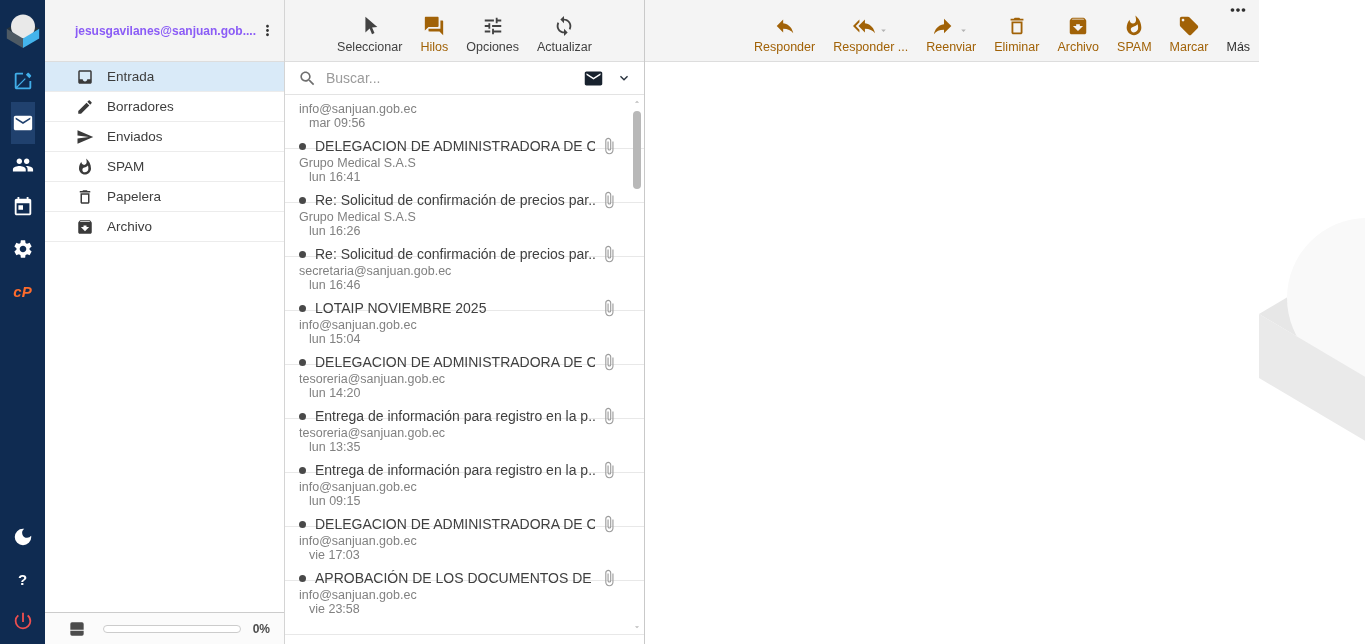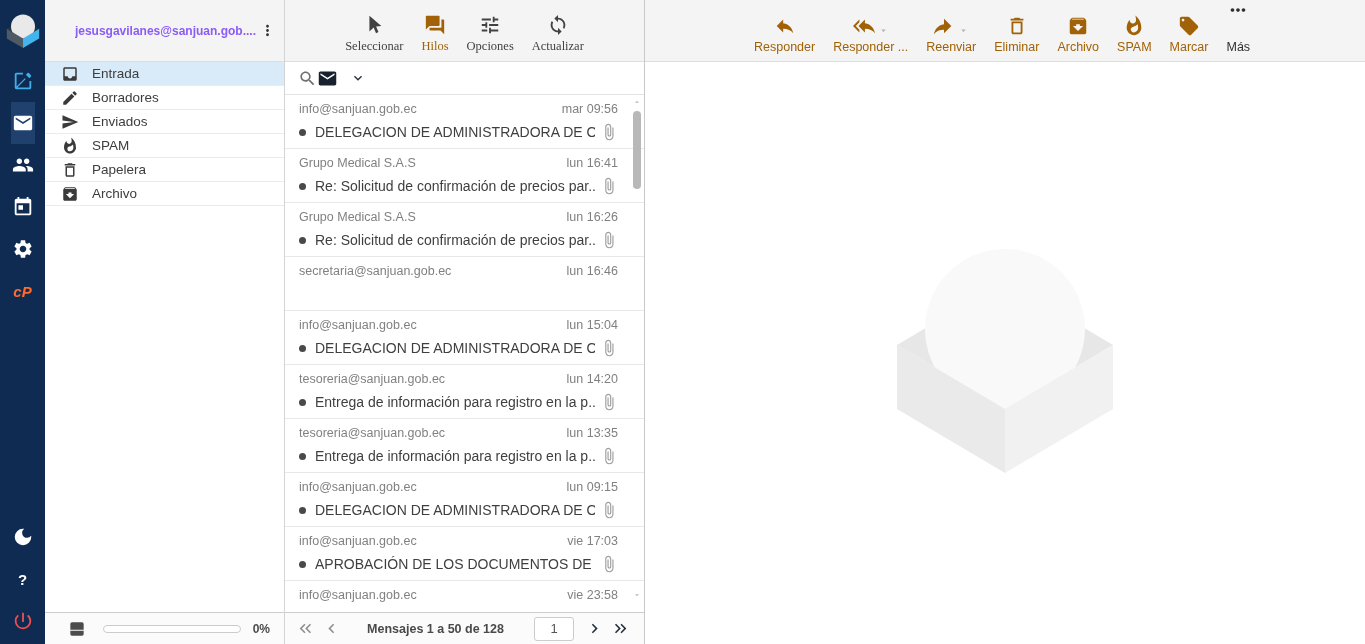--- a/index.html
+++ b/index.html
@@ -23,56 +23,56 @@
   .rail-bottom { margin-bottom:2px; display:flex; flex-direction:column; }
 
   
   .folder-pane { width:240px; flex:none; display:flex; flex-direction:column; border-right:1px solid #d4d4d4; background:#fff; }
   .account-header { height:62px; flex:none; background:var(--toolbar-bg); border-bottom:1px solid #ddd;
                     display:flex; align-items:center; justify-content:flex-end; padding:0 6px 0 12px; }
   .account-email { font-size:12px; font-weight:bold; color:#8b5cf6; white-space:nowrap; overflow:hidden; }
   .kebab-btn { width:22px; height:26px; display:flex; align-items:center; justify-content:center; color:#333; cursor:pointer; flex:none; }
   .kebab-btn svg { width:17px; height:17px; }
   .folders { flex:1; overflow:hidden; }
-  .folder-item { height:24px; display:flex; align-items:center; padding-left:16px; border-bottom:1px solid #ececec;
+  .folder-item { height:30px; display:flex; align-items:center; padding-left:31px; border-bottom:1px solid #ececec;
                  font-size:13.5px; color:#3d3d3d; cursor:pointer; }
   .folder-item.selected { background:var(--folder-sel); }
   .folder-item svg { width:18px; height:18px; margin-right:13px; color:#3a3a3a; }
 
   
   .bottom-bar { height:32px; flex:none; border-top:1px solid #ccc; background:#fbfbfb; display:flex; align-items:center; }
   .quota-bar { padding:0 14px 0 22px; }
   .quota-bar svg { width:20px; height:20px; color:#4c4c4c; flex:none; }
   .quota-track { flex:1; height:8px; border:1px solid #ccc; border-radius:5px; background:#fff; margin:0 12px 0 16px; }
   .quota-pct { font-size:12px; font-weight:bold; color:#4c4c4c; }
 
   
   .list-pane { width:360px; flex:none; display:flex; flex-direction:column; border-right:1px solid #c9c9c9; background:#fff; }
   .toolbar { height:62px; flex:none; background:var(--toolbar-bg); border-bottom:1px solid #ddd;
              display:flex; align-items:flex-end; padding-bottom:7px; }
-  .toolbar.centered { justify-content:center;font-family:Liberation Serif, serif; }
+  .toolbar.centered { justify-content:center; }
   .tb-btn { display:flex; flex-direction:column; align-items:center; padding:0 9px; color:#424242; cursor:pointer; }
   .tb-btn .icon-row { display:flex; align-items:flex-end; height:24px; }
   .tb-btn svg.main { width:22px; height:22px; }
   .tb-btn .caret { width:11px; height:11px; margin-left:3px; margin-bottom:1px; color:#8a8a8a; }
   .tb-btn .tb-label { font-size:12.5px; margin-top:3px; white-space:nowrap; }
   .tb-btn.disabled { color:#a16207; }
   .tb-btn.disabled .caret { color:#b3b3b3; }
   .tb-btn.strong { color:#2f2f2f;gap:16px; }
 
   .search-row { height:33px; flex:none; border-bottom:1px solid #e3e3e3; display:flex; align-items:center; padding:0 12px 0 13px; background:#fff; }
   .search-row .search-ic { width:19px; height:19px; color:#6f6f6f; flex:none; cursor:pointer; }
   .search-input { flex:1; border:none; outline:none; font-family:inherit; font-size:14px; color:#333; margin-left:9px; background:transparent; }
   .search-input::placeholder { color:#9b9b9b; }
   .search-env { width:21px; height:21px; color:#18222e; margin-right:12px; cursor:pointer; }
   .search-caret { width:16px; height:16px; color:#27313c; cursor:pointer; }
 
   .message-list { flex:1; overflow:hidden; position:relative; }
   .msg { height:54px; border-bottom:1px solid #e8e8e8; padding:7px 26px 0 14px; cursor:pointer; background:#fff; }
-  .msg-top { display:flex; justify-content:space-between; font-size:12.5px; color:#818181; }
+  .msg-top { display:flex; justify-content:space-between; font-size:12.5px; color:#818181;flex-direction:column; }
   .msg-sender { white-space:nowrap; overflow:hidden; }
   .msg-time { flex:none; margin-left:10px; }
   .msg-bottom { display:flex; align-items:center; margin-top:7px; }
   .unread-dot { width:7px; height:7px; border-radius:50%; background:#494949; margin-right:9px; flex:none; }
   .msg-subject { flex:1; font-size:14px; color:#3f3f3f; white-space:nowrap; overflow:hidden; }
   .clip { width:18px; height:18px; color:#9c9c9c; margin-left:5px; flex:none; }
 
   .scrollbar { position:absolute; top:2px; right:1px; width:12px; height:100%; display:flex; flex-direction:column; align-items:center; }
   .sb-arrow { color:#bdbdbd; width:10px; height:10px; cursor:pointer; }
   .sb-arrow.down { position:absolute; bottom:14px; }
@@ -81,21 +81,21 @@
   .pager { padding:0 12px 0 8px; gap:2px; }
   .pg-btn { width:24px; height:24px; display:flex; align-items:center; justify-content:center; cursor:pointer; }
   .pg-btn svg { width:19px; height:19px; }
   .pg-btn.dim { color:#8f8f8f; }
   .pg-btn.dark { color:#24303c; }
   .pg-status { flex:1; text-align:center; font-size:12.5px; font-weight:bold; color:#4a4a4a; }
   .page-box { width:40px; height:24px; border:1px solid #ccc; border-radius:3px; background:#fff; text-align:center;
               font-family:inherit; font-size:13px; color:#555; margin:0 6px; }
 
   
-  .message-pane { flex:1; display:flex; flex-direction:column; background:#fff; min-width:0; }
+  .message-pane { flex:1; display:flex; flex-direction:row; background:#fff; min-width:0; }
   .msg-toolbar { padding-left:100px; justify-content:flex-start; }
   .watermark-area { flex:1; display:flex; align-items:center; justify-content:center; }
 </style>
 </head>
 <body>
 
 <nav class="rail">
   <div class="rail-logo">
     <svg width="34" height="36" viewBox="0 0 216 240">
       <polygon points="0,112 108,48 216,112 108,176" fill="#27333c"></polygon>
@@ -240,20 +240,21 @@
             <path d="M12 4V1L8 5l4 4V6c3.31 0 6 2.69 6 6 0 1.01-.25 1.97-.7 2.8l1.46 1.46A7.93 7.93 0 0 0 20 12c0-4.42-3.58-8-8-8zm0 14c-3.31 0-6-2.69-6-6 0-1.01.25-1.97.7-2.8L5.24 7.74A7.93 7.93 0 0 0 4 12c0 4.42 3.58 8 8 8v3l4-4-4-4v3z"></path>
           </svg>
         </div>
         <span class="tb-label">Actualizar</span>
       </div>
     </div>
   <div class="search-row">
     <svg class="search-ic" viewBox="0 0 24 24">
         <path d="M15.5 14h-.79l-.28-.27C15.41 12.59 16 11.11 16 9.5 16 5.91 13.09 3 9.5 3S3 5.91 3 9.5 5.91 16 9.5 16c1.61 0 3.09-.59 4.23-1.57l.27.28v.79l5 4.99L20.49 19l-4.99-5zm-6 0C7.01 14 5 11.99 5 9.5S7.01 5 9.5 5 14 7.01 14 9.5 11.99 14 9.5 14z"></path>
       </svg>
+    <input class="search-input" placeholder="Buscar..." style="">
     <svg class="search-env" viewBox="0 0 24 24">
         <path d="M20 4H4c-1.1 0-1.99.9-1.99 2L2 18c0 1.1.9 2 2 2h16c1.1 0 2-.9 2-2V6c0-1.1-.9-2-2-2zm0 4-8 5-8-5V6l8 5 8-5v2z"></path>
       </svg>
     <svg class="search-caret" viewBox="0 0 24 24">
         <path d="M7.41 8.59 12 13.17l4.59-4.58L18 10l-6 6-6-6 1.41-1.41z"></path>
       </svg>
   </div>
   <div class="message-list" id="message-list">
     <div class="msg">
         <div class="msg-top">
@@ -292,20 +293,27 @@
           <svg viewBox="0 0 24 24" class="clip">
             <path d="M16.5 6v11.5c0 2.21-1.79 4-4 4s-4-1.79-4-4V5a2.5 2.5 0 0 1 5 0v10.5c0 .55-.45 1-1 1s-1-.45-1-1V6H10v9.5a2.5 2.5 0 0 0 5 0V5c0-2.21-1.79-4-4-4S7 2.79 7 5v12.5c0 3.04 2.46 5.5 5.5 5.5s5.5-2.46 5.5-5.5V6h-1.5z"></path>
           </svg>
         </div>
       </div>
       <div class="msg">
         <div class="msg-top">
           <span class="msg-sender">secretaria@sanjuan.gob.ec</span>
           <span class="msg-time">lun 16:46</span>
         </div>
+        <div class="msg-bottom">
+          <span class="unread-dot"></span>
+          <span class="msg-subject">LOTAIP NOVIEMBRE 2025</span>
+          <svg viewBox="0 0 24 24" class="clip">
+            <path d="M16.5 6v11.5c0 2.21-1.79 4-4 4s-4-1.79-4-4V5a2.5 2.5 0 0 1 5 0v10.5c0 .55-.45 1-1 1s-1-.45-1-1V6H10v9.5a2.5 2.5 0 0 0 5 0V5c0-2.21-1.79-4-4-4S7 2.79 7 5v12.5c0 3.04 2.46 5.5 5.5 5.5s5.5-2.46 5.5-5.5V6h-1.5z"></path>
+          </svg>
+        </div>
       </div>
       <div class="msg">
         <div class="msg-top">
           <span class="msg-sender">info@sanjuan.gob.ec</span>
           <span class="msg-time">lun 15:04</span>
         </div>
         <div class="msg-bottom">
           <span class="unread-dot"></span>
           <span class="msg-subject">DELEGACION DE ADMINISTRADORA DE OR...</span>
           <svg viewBox="0 0 24 24" class="clip">
@@ -376,44 +384,20 @@
       </div>
       <div class="scrollbar">
       <svg class="sb-arrow" viewBox="0 0 24 24">
           <path d="M7 14l5-5 5 5z"></path>
         </svg>
       <div class="sb-thumb"></div>
       <svg class="sb-arrow down" viewBox="0 0 24 24">
           <path d="M7 10l5 5 5-5z"></path>
         </svg>
     </div>
-  </div>
-  <div class="bottom-bar pager">
-    <span class="pg-btn dim">
-      <svg viewBox="0 0 24 24">
-          <path d="M17.59 18 19 16.59 14.42 12 19 7.41 17.59 6l-6 6zM10.59 18 12 16.59 7.42 12 12 7.41 10.59 6l-6 6z"></path>
-        </svg>
-    </span>
-    <span class="pg-btn dim">
-      <svg viewBox="0 0 24 24">
-          <path d="M14 18l1.41-1.41L10.83 12l4.58-4.59L14 6l-6 6z"></path>
-        </svg>
-    </span>
-    <span class="pg-status">Mensajes 1 a 50 de 128</span>
-    <input class="page-box" value="1" style="">
-    <span class="pg-btn dark">
-      <svg viewBox="0 0 24 24">
-          <path d="M10 6 8.59 7.41 13.17 12l-4.58 4.59L10 18l6-6z"></path>
-        </svg>
-    </span>
-    <span class="pg-btn dark">
-      <svg viewBox="0 0 24 24">
-          <path d="M6.41 6 5 7.41 9.58 12 5 16.59 6.41 18l6-6zM13.41 6 12 7.41 16.58 12 12 16.59 13.41 18l6-6z"></path>
-        </svg>
-    </span>
   </div>
 </section>
 
 <section class="message-pane">
   <div class="toolbar msg-toolbar" id="message-toolbar">
       <div class="tb-btn disabled">
         <div class="icon-row">
           <svg viewBox="0 0 24 24" class="main">
             <path d="M10 9V5l-7 7 7 7v-4.1c5 0 8.5 1.6 11 5.1-1-5-4-10-11-11z"></path>
           </svg>

